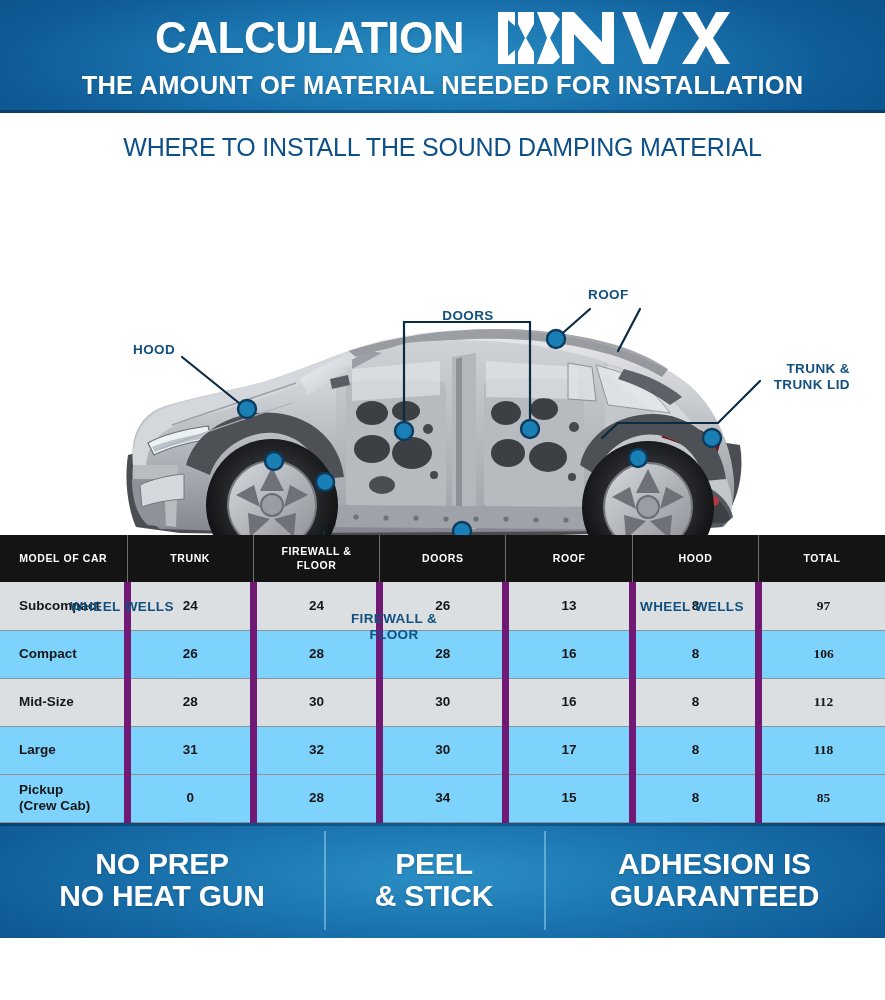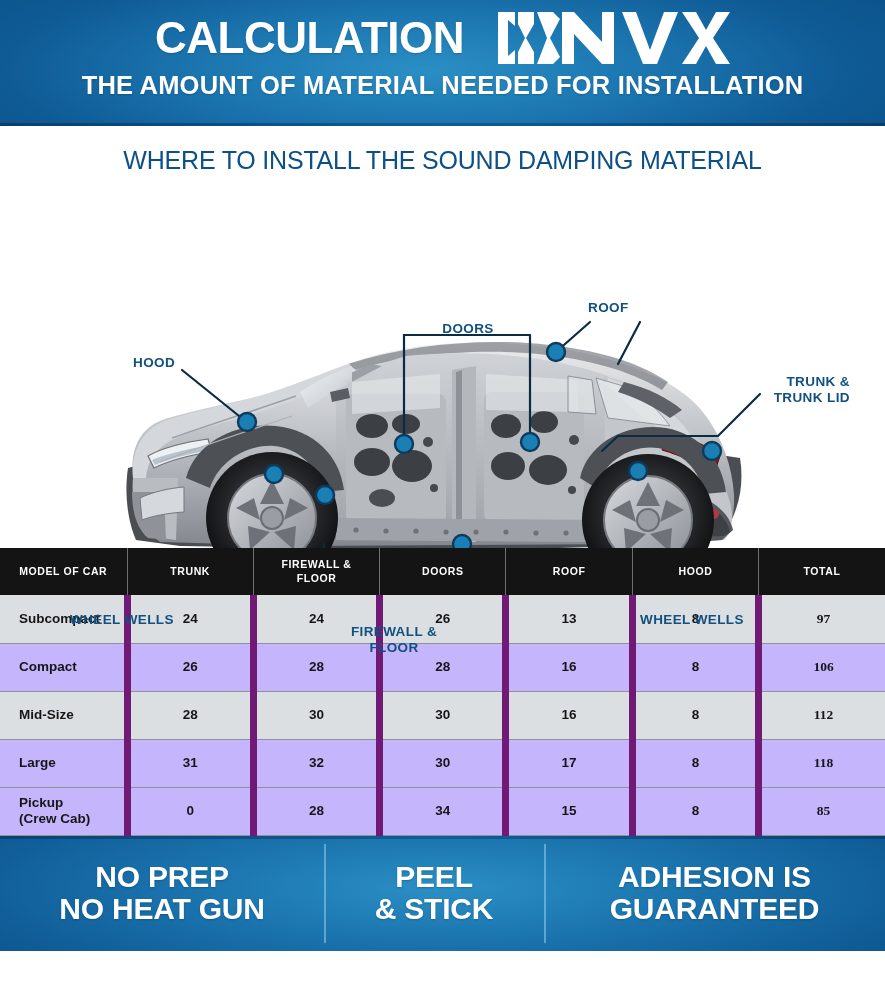--- a/index.html
+++ b/index.html
@@ -7,21 +7,21 @@
   body {
     font-family:"Liberation Sans", sans-serif;
     background:#ffffff;
     overflow:hidden;
     position:relative;
   }
   .page { width:885px; height:1000px; position:relative; display:flex; flex-direction:column; }
 
   
   .header {
-    height:126px;
+    height:113px;
     position:relative;
     background:
       radial-gradient(ellipse 70% 120% at 48% 55%, #2a8fc4 0%, #1b74ae 38%, #0f5b96 68%, #0a4f87 100%);
     overflow:hidden;
     flex:none;
   }
   .header:after{
     content:"";position:absolute;left:0;right:0;bottom:0;height:3px;
     background:linear-gradient(90deg,#093f6d,#0d5e96,#093f6d);
   }
@@ -110,21 +110,21 @@
     vertical-align:middle;
     line-height:1.18;
   }
   table.calc td:first-child {
     text-align:left;
     padding-left:19px;
     font-size:13.5px;
   }
   table.calc td:last-child { border-right:none;font-family:Liberation Serif, serif; }
   table.calc tr.shade td { background:#dcdfe1; }
-  table.calc tr.plain td { background:#c4b5fd; }
+  table.calc tr.plain td { background:#7dd3fc; }
   table.calc col.c0 { width:127px; }
   table.calc col.cx { width:126.3px; }
 
   
   .footer {
     height:115px;
     display:flex;
     background:
       radial-gradient(ellipse 80% 130% at 50% 45%, #2b8fc4 0%, #1b74ae 35%, #0f5b96 70%, #0a4d84 100%);
     flex:none;

